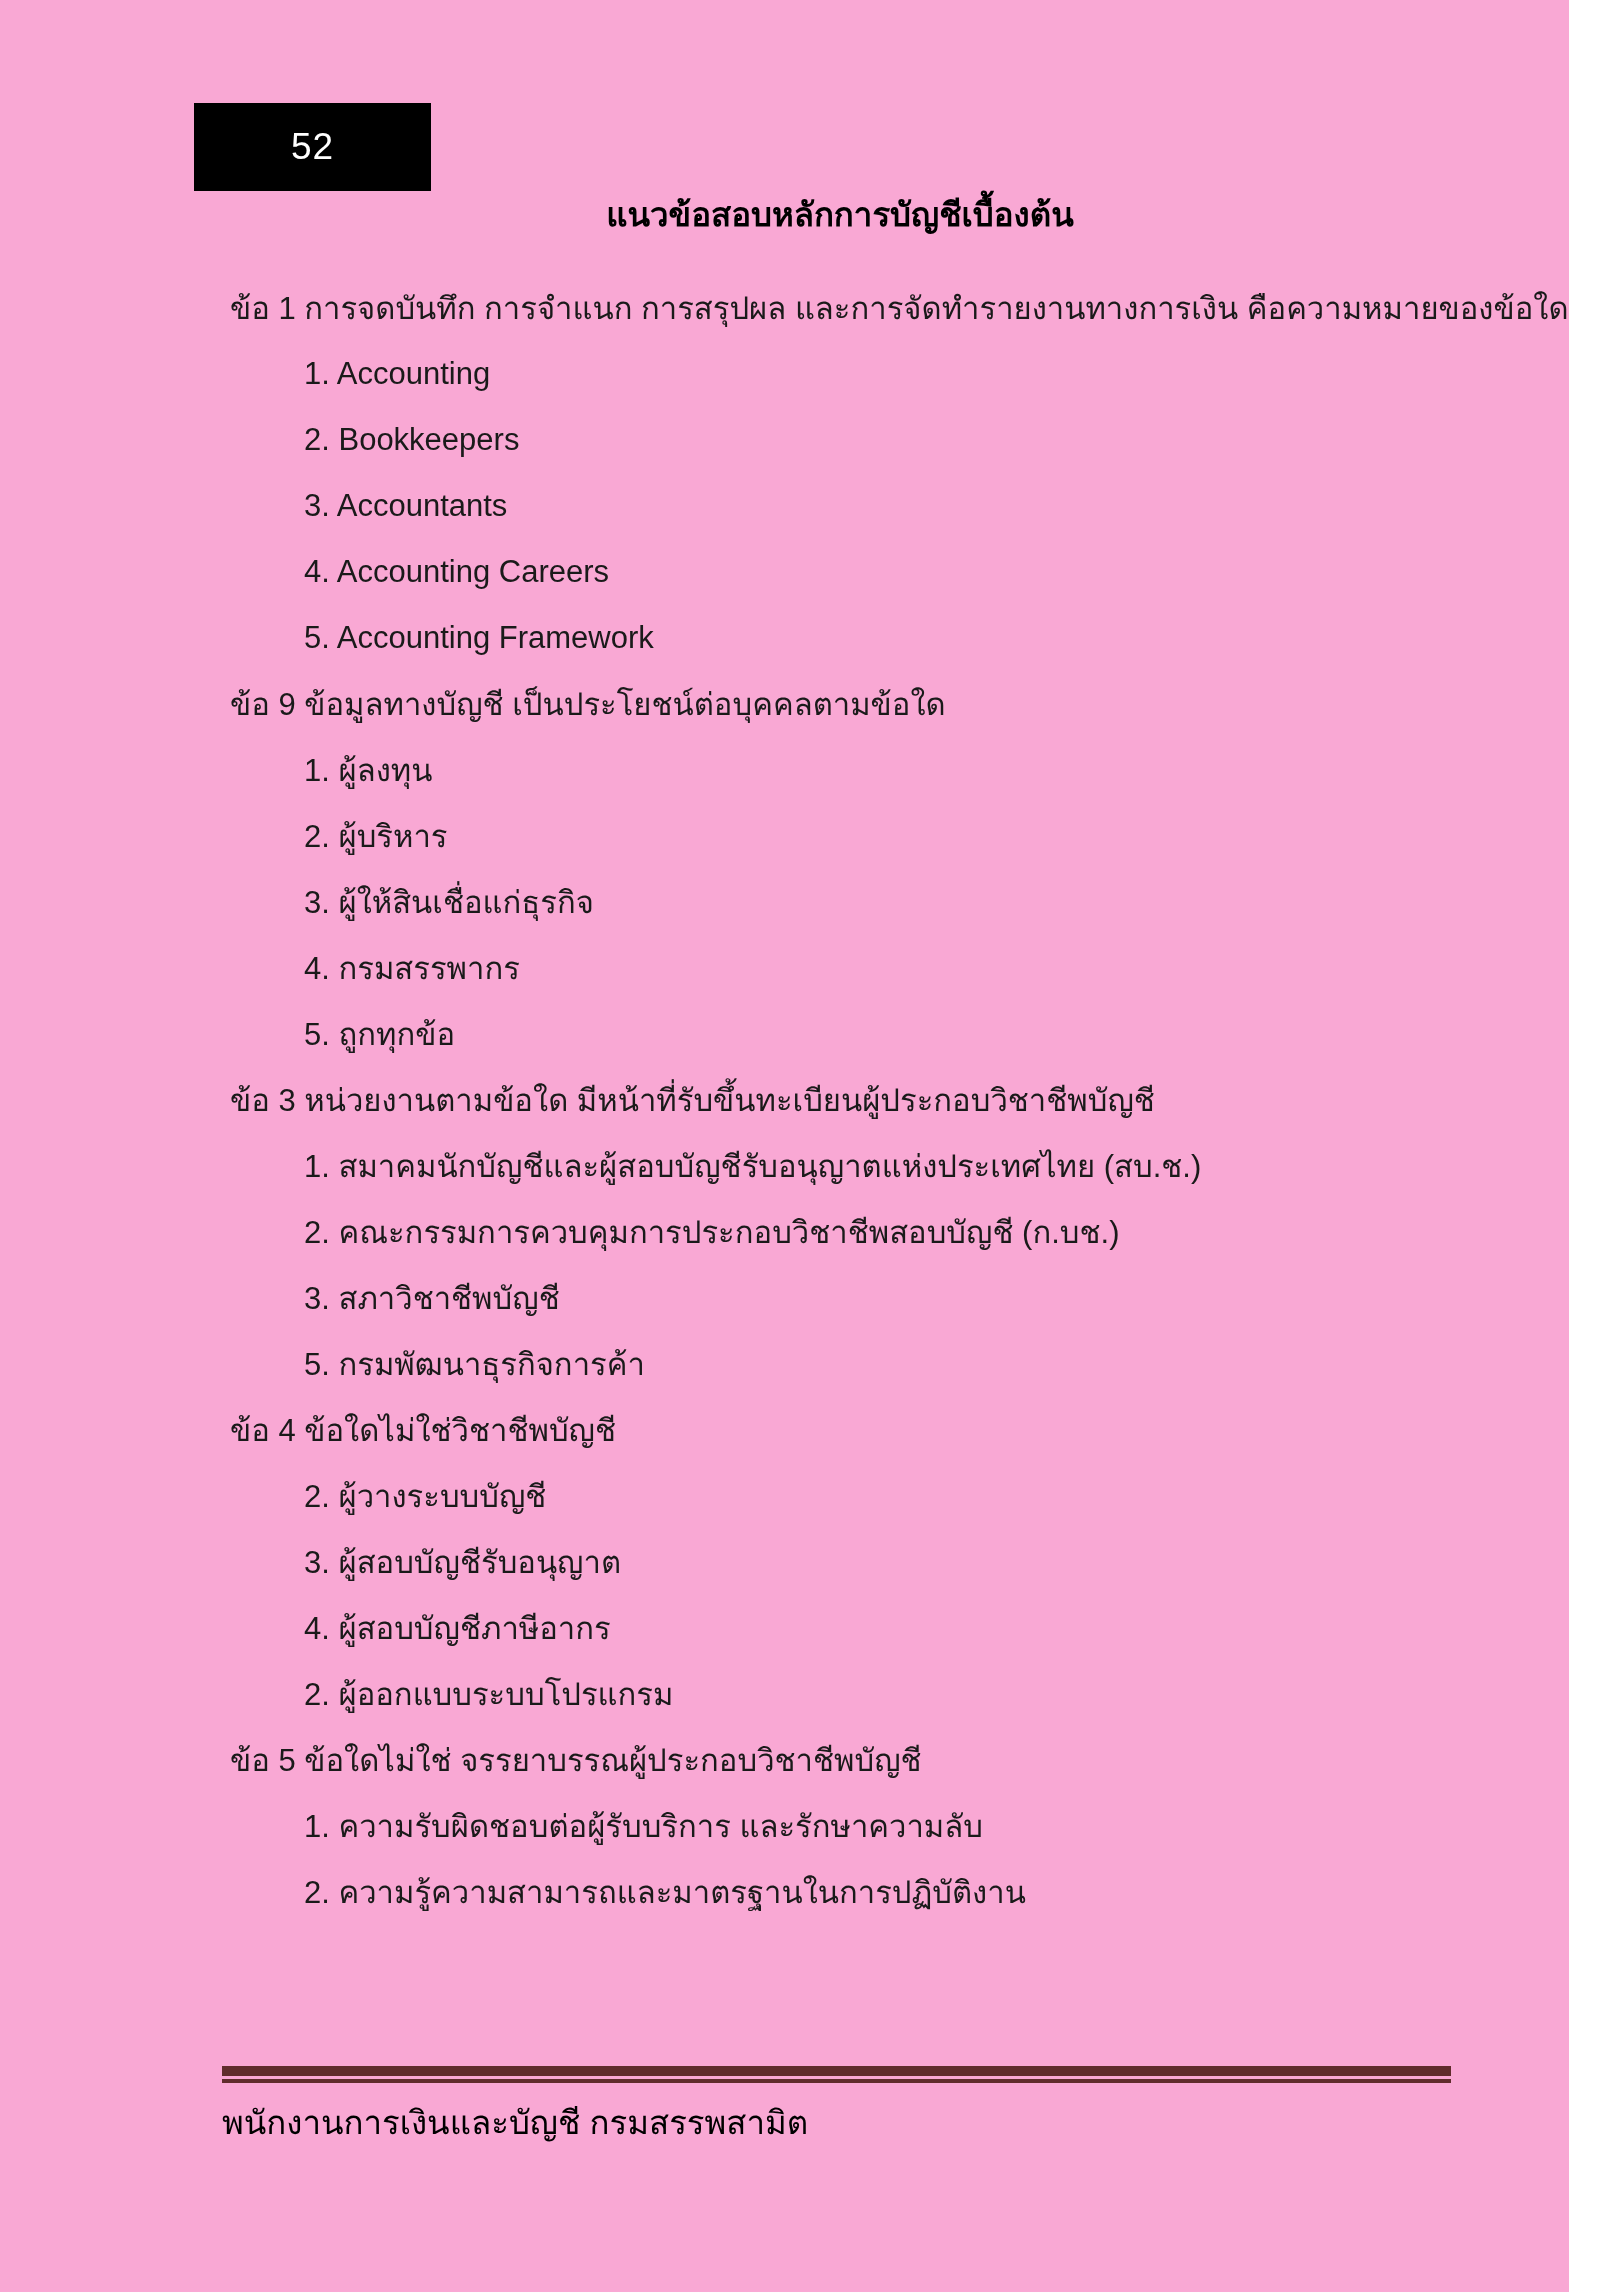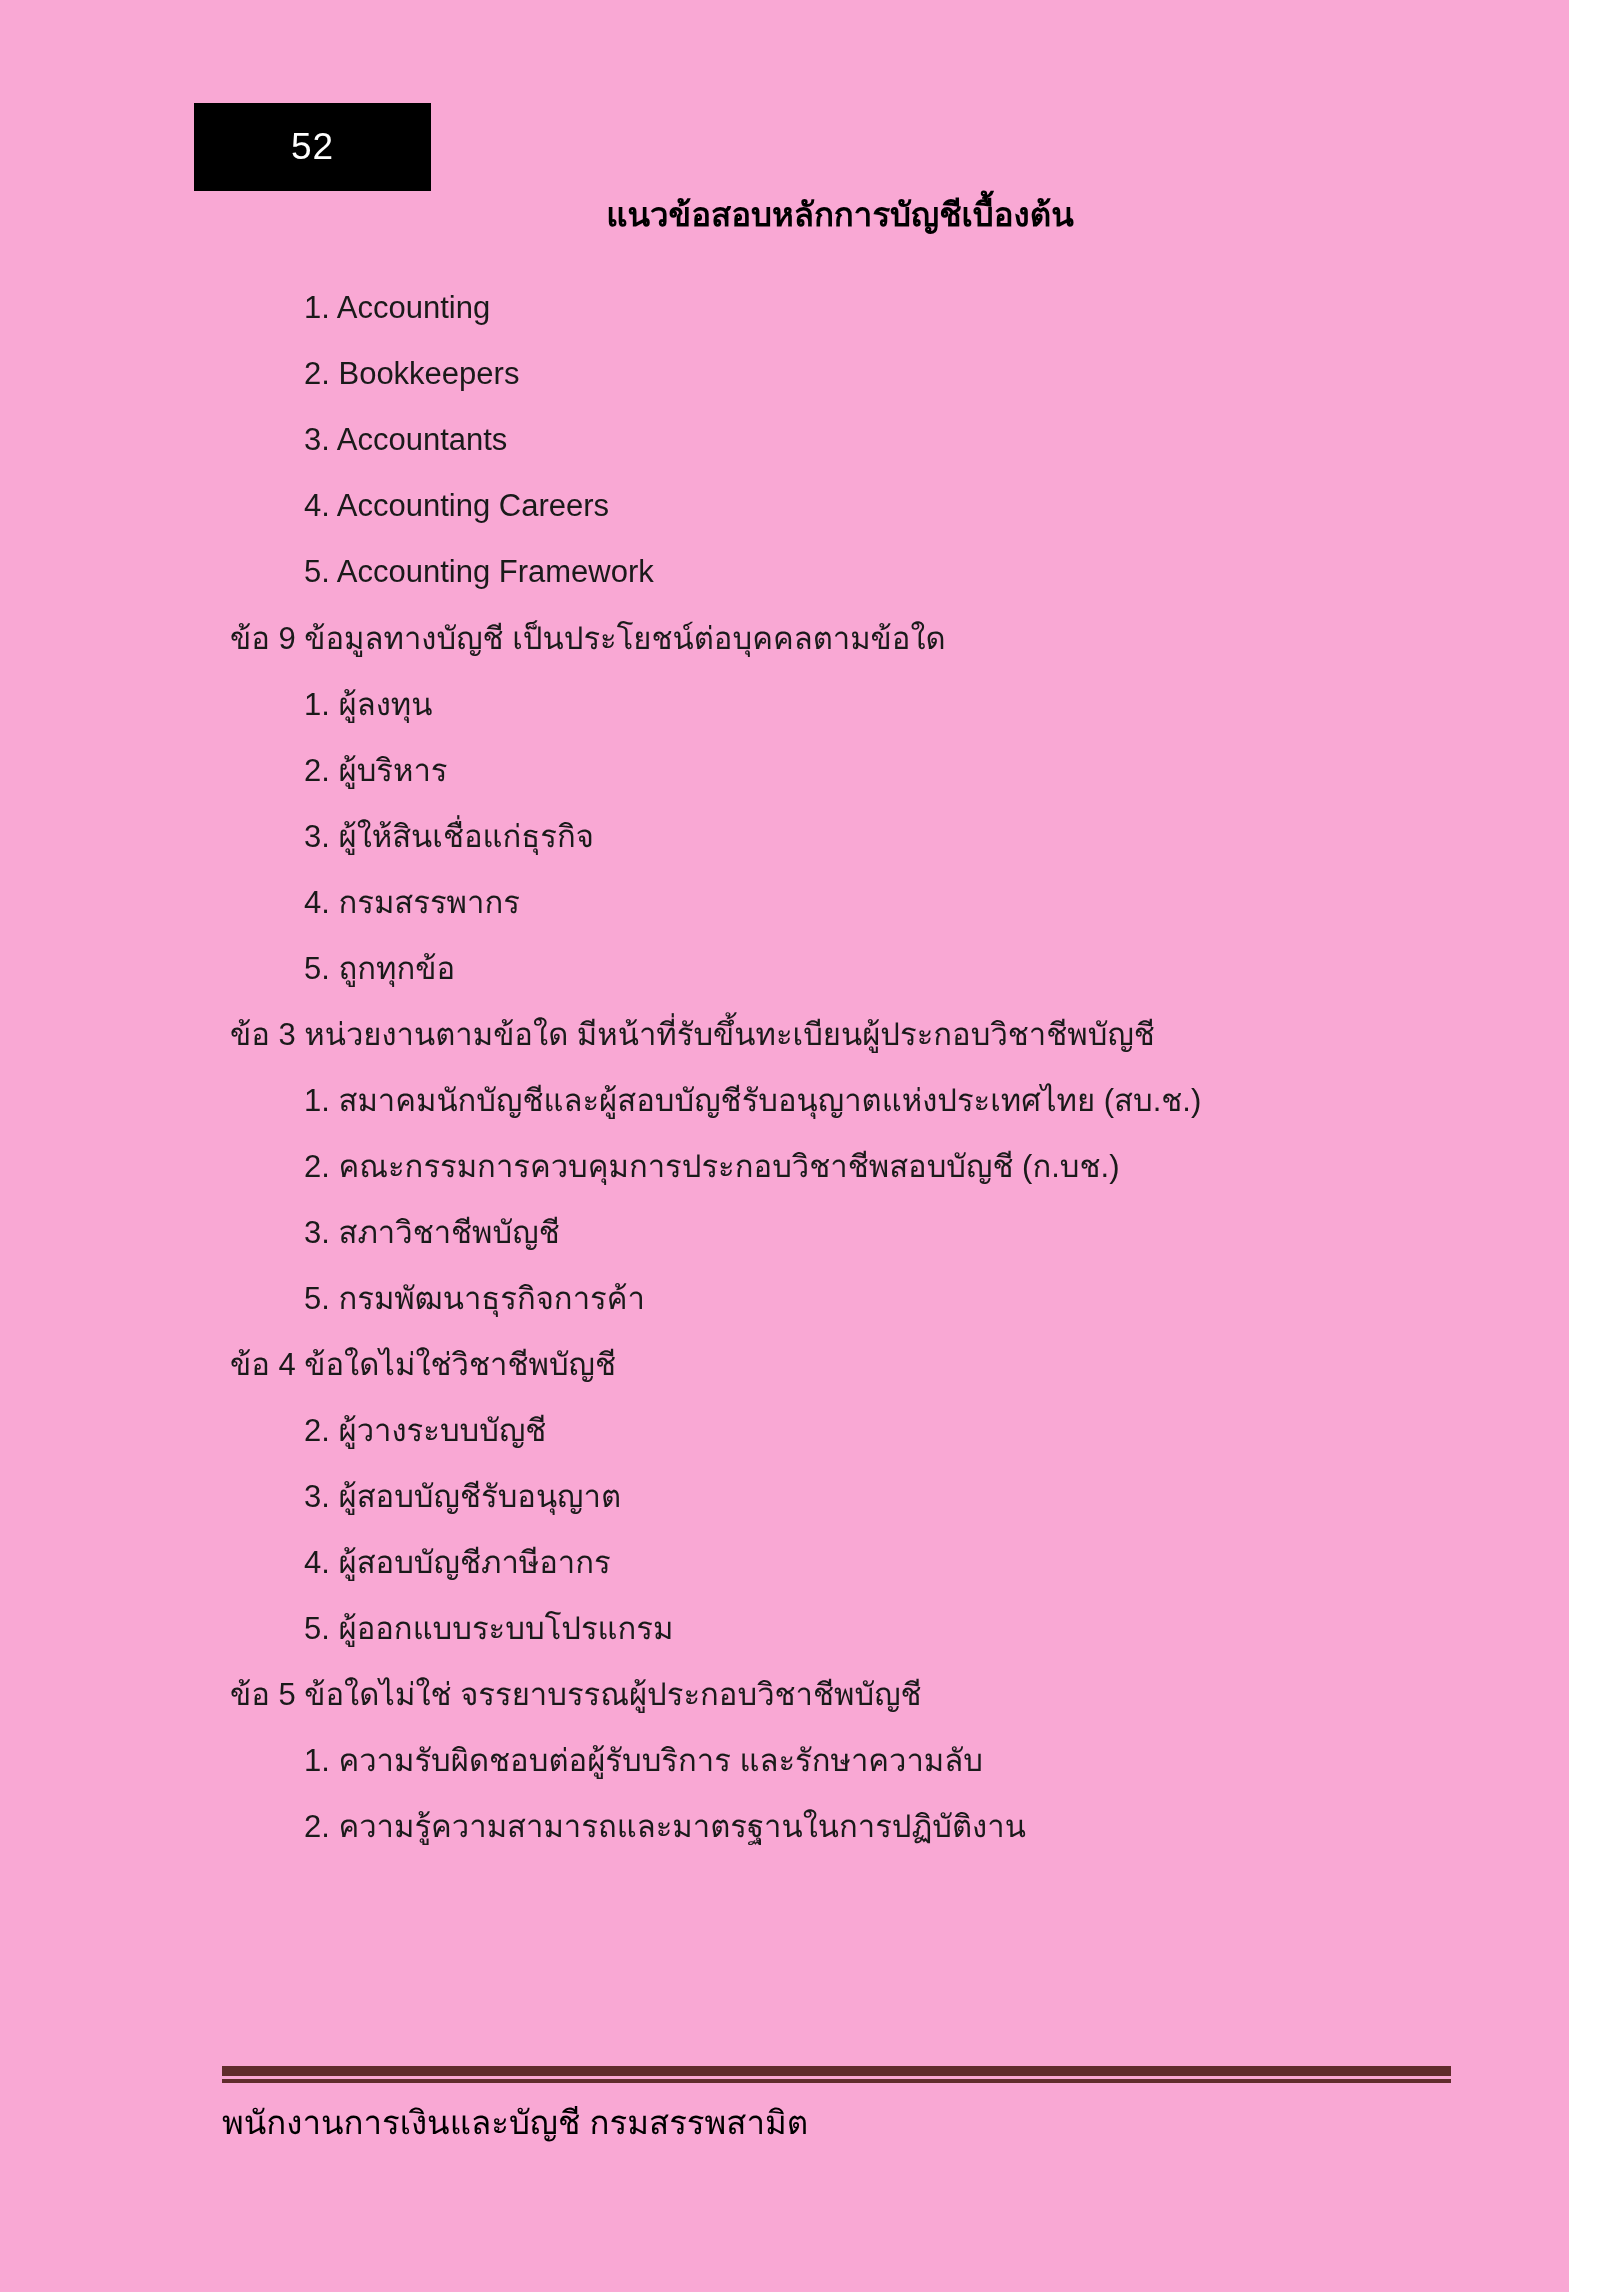--- a/index.html
+++ b/index.html
@@ -77,20 +77,21 @@
 <div class="page">
 
   <div class="page-number-box">
     <span>52</span>
   </div>
 
   <div class="doc-title">แนวข้อสอบหลักการบัญชีเบื้องต้น</div>
 
   <div class="questions">
       <div class="question-block">
+        <div class="q-line q-text">ข้อ 1 การจดบันทึก การจำแนก การสรุปผล และการจัดทำรายงานทางการเงิน คือความหมายของข้อใด</div>
         <div class="q-line q-option">1. Accounting</div>
         <div class="q-line q-option">2. Bookkeepers</div>
         <div class="q-line q-option">3. Accountants</div>
         <div class="q-line q-option">4. Accounting Careers</div>
         <div class="q-line q-option">5. Accounting Framework</div>
       </div>
       <div class="question-block">
         <div class="q-line q-text">ข้อ 9 ข้อมูลทางบัญชี เป็นประโยชน์ต่อบุคคลตามข้อใด</div>
         <div class="q-line q-option">1. ผู้ลงทุน</div>
         <div class="q-line q-option">2. ผู้บริหาร</div>
@@ -103,21 +104,21 @@
         <div class="q-line q-option">1. สมาคมนักบัญชีและผู้สอบบัญชีรับอนุญาตแห่งประเทศไทย (สบ.ช.)</div>
         <div class="q-line q-option">2. คณะกรรมการควบคุมการประกอบวิชาชีพสอบบัญชี (ก.บช.)</div>
         <div class="q-line q-option">3. สภาวิชาชีพบัญชี</div>
         <div class="q-line q-option">5. กรมพัฒนาธุรกิจการค้า</div>
       </div>
       <div class="question-block">
         <div class="q-line q-text">ข้อ 4 ข้อใดไม่ใช่วิชาชีพบัญชี</div>
         <div class="q-line q-option">2. ผู้วางระบบบัญชี</div>
         <div class="q-line q-option">3. ผู้สอบบัญชีรับอนุญาต</div>
         <div class="q-line q-option">4. ผู้สอบบัญชีภาษีอากร</div>
-        <div class="q-line q-option">5. ผู้ออกแบบระบบโปรแกรม</div>
+        <div class="q-line q-option">2. ผู้ออกแบบระบบโปรแกรม</div>
       </div>
       <div class="question-block">
         <div class="q-line q-text">ข้อ 5 ข้อใดไม่ใช่ จรรยาบรรณผู้ประกอบวิชาชีพบัญชี</div>
         <div class="q-line q-option">1. ความรับผิดชอบต่อผู้รับบริการ และรักษาความลับ</div>
         <div class="q-line q-option">2. ความรู้ความสามารถและมาตรฐานในการปฏิบัติงาน</div>
       </div>
     </div>
 
   <div class="footer-rule-thick"></div>
   <div class="footer-rule-thin"></div>

